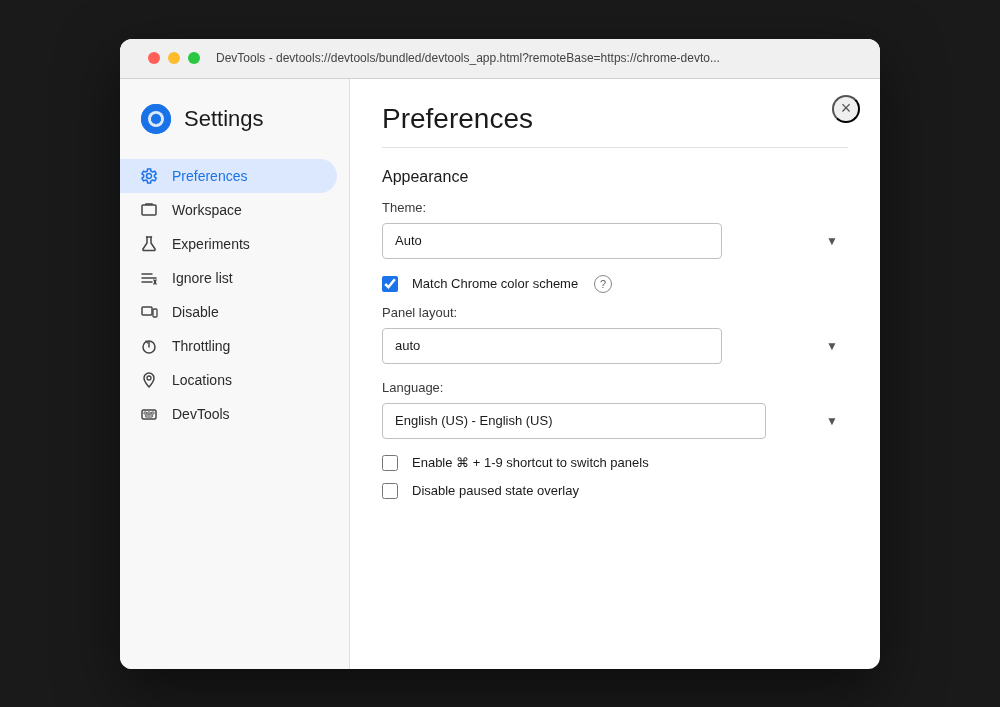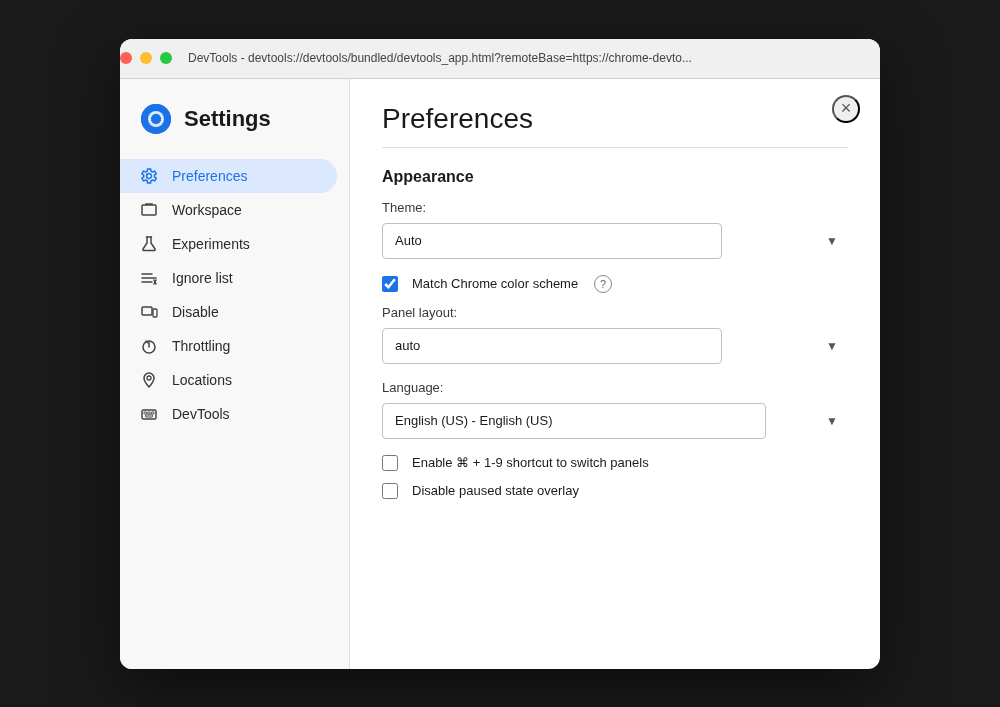--- a/index.html
+++ b/index.html
@@ -19,21 +19,21 @@
       border-radius: 12px;
       overflow: hidden;
       box-shadow: 0 20px 60px rgba(0,0,0,0.5);
     }
 
     .titlebar {
       background: #f0f0f0;
       height: 40px;
       display: flex;
       align-items: center;
-      padding: 0 0;
+      padding: 0 28px;
       border-bottom: 1px solid #d0d0d0;
       gap: 8px;
     }
 
     .traffic-light {
       width: 12px;
       height: 12px;
       border-radius: 50%;
       cursor: pointer;
     }
@@ -73,21 +73,21 @@
     }
 
     .chrome-icon {
       width: 32px;
       height: 32px;
       flex-shrink: 0;
     }
 
     .settings-title {
       font-size: 22px;
-      font-weight: 700;
+      font-weight: 400;
       color: #1a1a1a;
     }
 
     .nav-item {
       display: flex;
       align-items: center;
       gap: 14px;
       padding: 8px 20px;
       cursor: pointer;
       font-size: 14px;
@@ -148,21 +148,21 @@
     }
 
     .divider {
       height: 1px;
       background: #e0e0e0;
       margin-bottom: 20px;
     }
 
     .section-title {
       font-size: 16px;
-      font-weight: 700;
+      font-weight: 400;
       color: #1a1a1a;
       margin-bottom: 14px;
     }
 
     .field-label {
       font-size: 13px;
       color: #3a3a3a;
       margin-bottom: 8px;
     }
 

